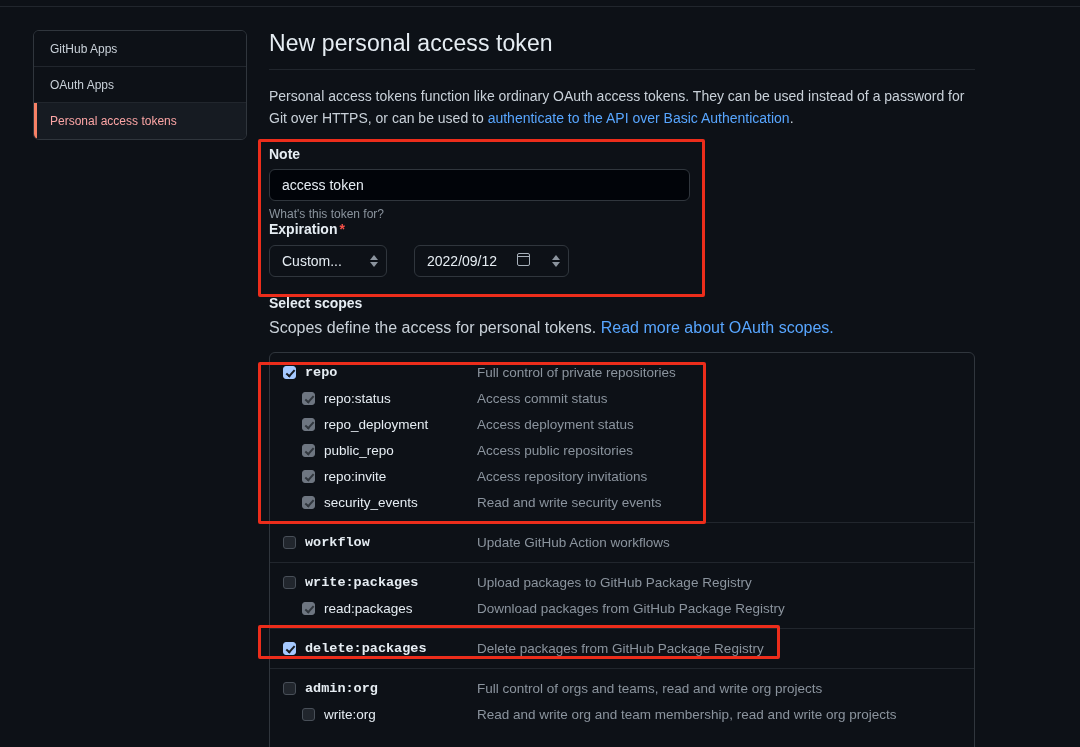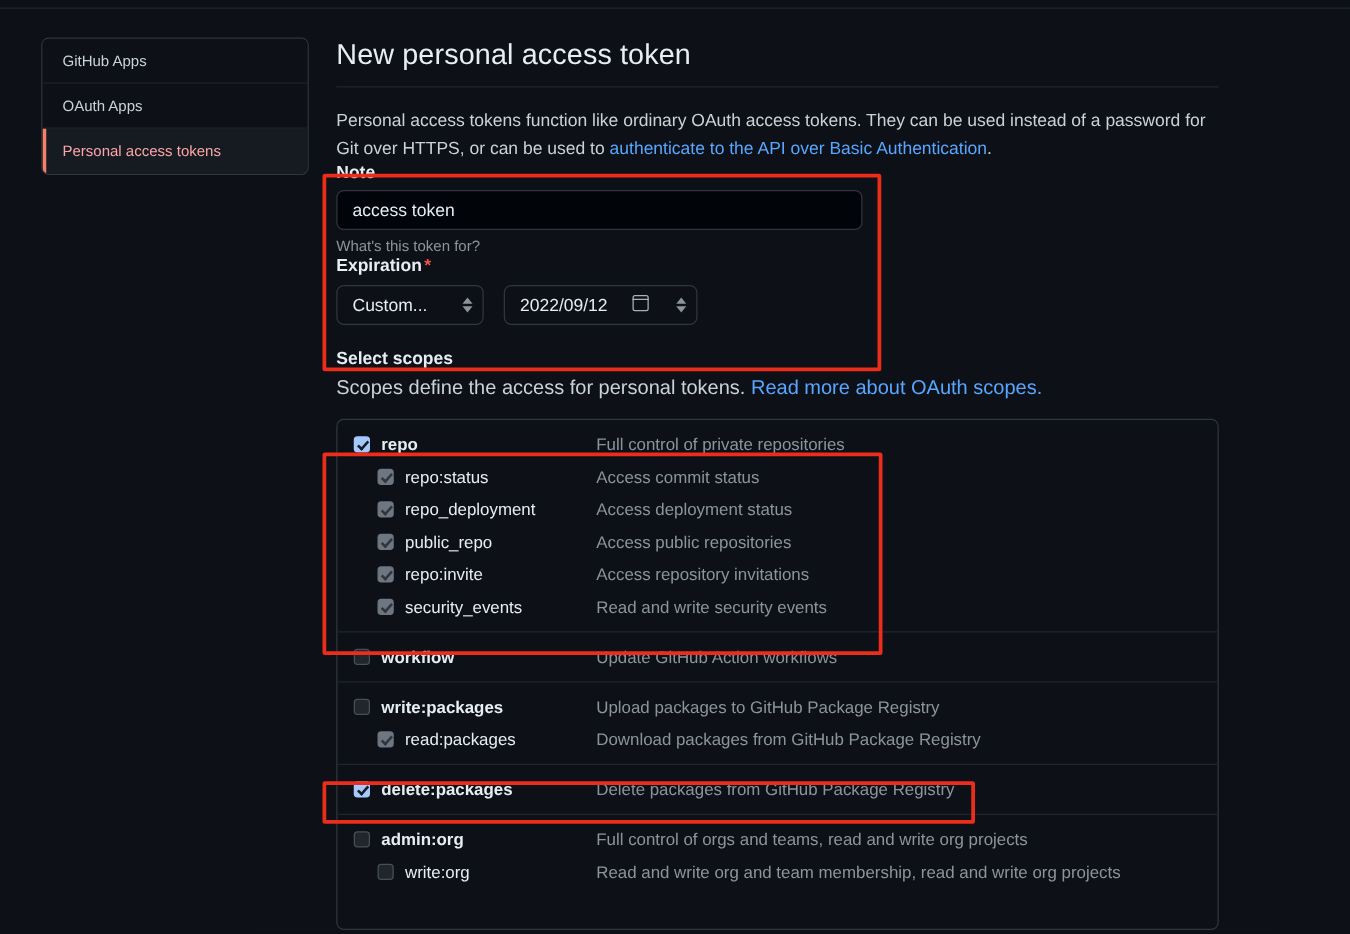--- a/index.html
+++ b/index.html
@@ -55,21 +55,21 @@
   .req-star { color: #f85149; font-weight: bold; margin-left: 2px; }
 
   .note-input {
     width: 421px; height: 32px; margin-top: 7px;
     background: #010409; border: 1px solid #30363d; border-radius: 6px;
     color: #e6edf3; font-size: 14px; padding: 14px 12px;
     font-family: "Liberation Sans", sans-serif;
   }
   .hint { font-size: 12px; color: #8b949e; margin-top: 6px; }
 
-  .ctl-row { display: flex; gap: 16px; margin-top: 8px; }
+  .ctl-row { display: flex; gap: 27px; margin-top: 8px; }
   .ctl {
     height: 32px; background: #0d1117; border: 1px solid #30363d;
     border-radius: 6px; display: flex; align-items: center;
     padding: 0 8px 0 12px; font-size: 14px; color: #e6edf3; gap: 8px;
   }
   .ctl.select { width: 118px; justify-content: space-between; }
   .ctl.date { width: 155px; justify-content: space-between; }
   .date-inner { display: flex; gap: 20px; }
   .stepper { display: flex; flex-direction: column; gap: 2px; line-height: 0; }
   .stepper i {
@@ -106,21 +106,21 @@
   .cb.checked { background: #a5c9ff; border: 1px solid #a5c9ff; }
   .cb.disabled { background: #6e7681; border: 1px solid #6e7681; }
   .cb.checked::after, .cb.disabled::after {
     content: ""; position: absolute; left: 4px; top: 1px;
     width: 3px; height: 7px; border: solid #161b22;
     border-width: 0 2px 2px 0; transform: rotate(42deg);
   }
   .cb.disabled::after { border-color: #30363d; }
 
   .scope-name { font-size: 13.5px; color: #e6edf3; width: 172px; flex: none; }
-  .scope-row:not(.child) .scope-name { font-weight: bold; }
+  .scope-row:not(.child) .scope-name { font-weight: bold; font-family: Liberation Mono, monospace; }
   .scope-row.child .scope-name { width: 153px; }
   .scope-desc { font-size: 13.5px; color: #8b949e; }
 
   
   .anno {
     position: absolute; border: 3px solid #ec2d1b; border-radius: 2px;
     pointer-events: none;
   }
   #anno-note   { left: 258px; top: 139px; width: 447px; height: 158px; }
   #anno-repo   { left: 258px; top: 362px; width: 448px; height: 162px; }
@@ -147,21 +147,21 @@
 
   <div class="main">
 
     <h1 class="page-title">New personal access token</h1>
     <div class="rule"></div>
 
     <p class="intro">
       <span>Personal access tokens function like ordinary OAuth access tokens. They can be used instead of a password for Git over HTTPS, or can be used to </span><a class="link" href="#">authenticate to the API over Basic Authentication</a><span>.</span>
     </p>
 
-    <div style="">
+    <div style="margin-top:17px;">
       <div class="label">Note</div>
       <input class="note-input" type="text" value="access token" style="">
       <div class="hint">What's this token for?</div>
     </div>
 
     <div style="">
       <div class="label">
         <span>Expiration</span><span class="req-star">*</span>
       </div>
       <div class="ctl-row">

